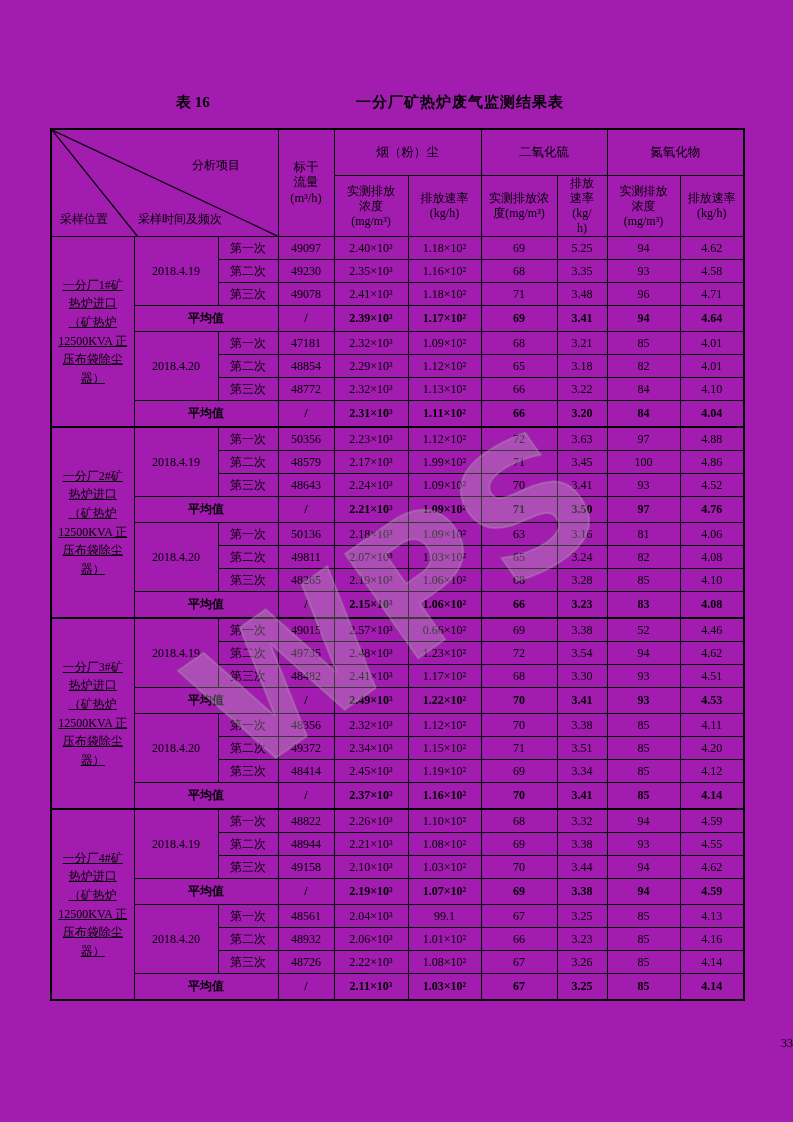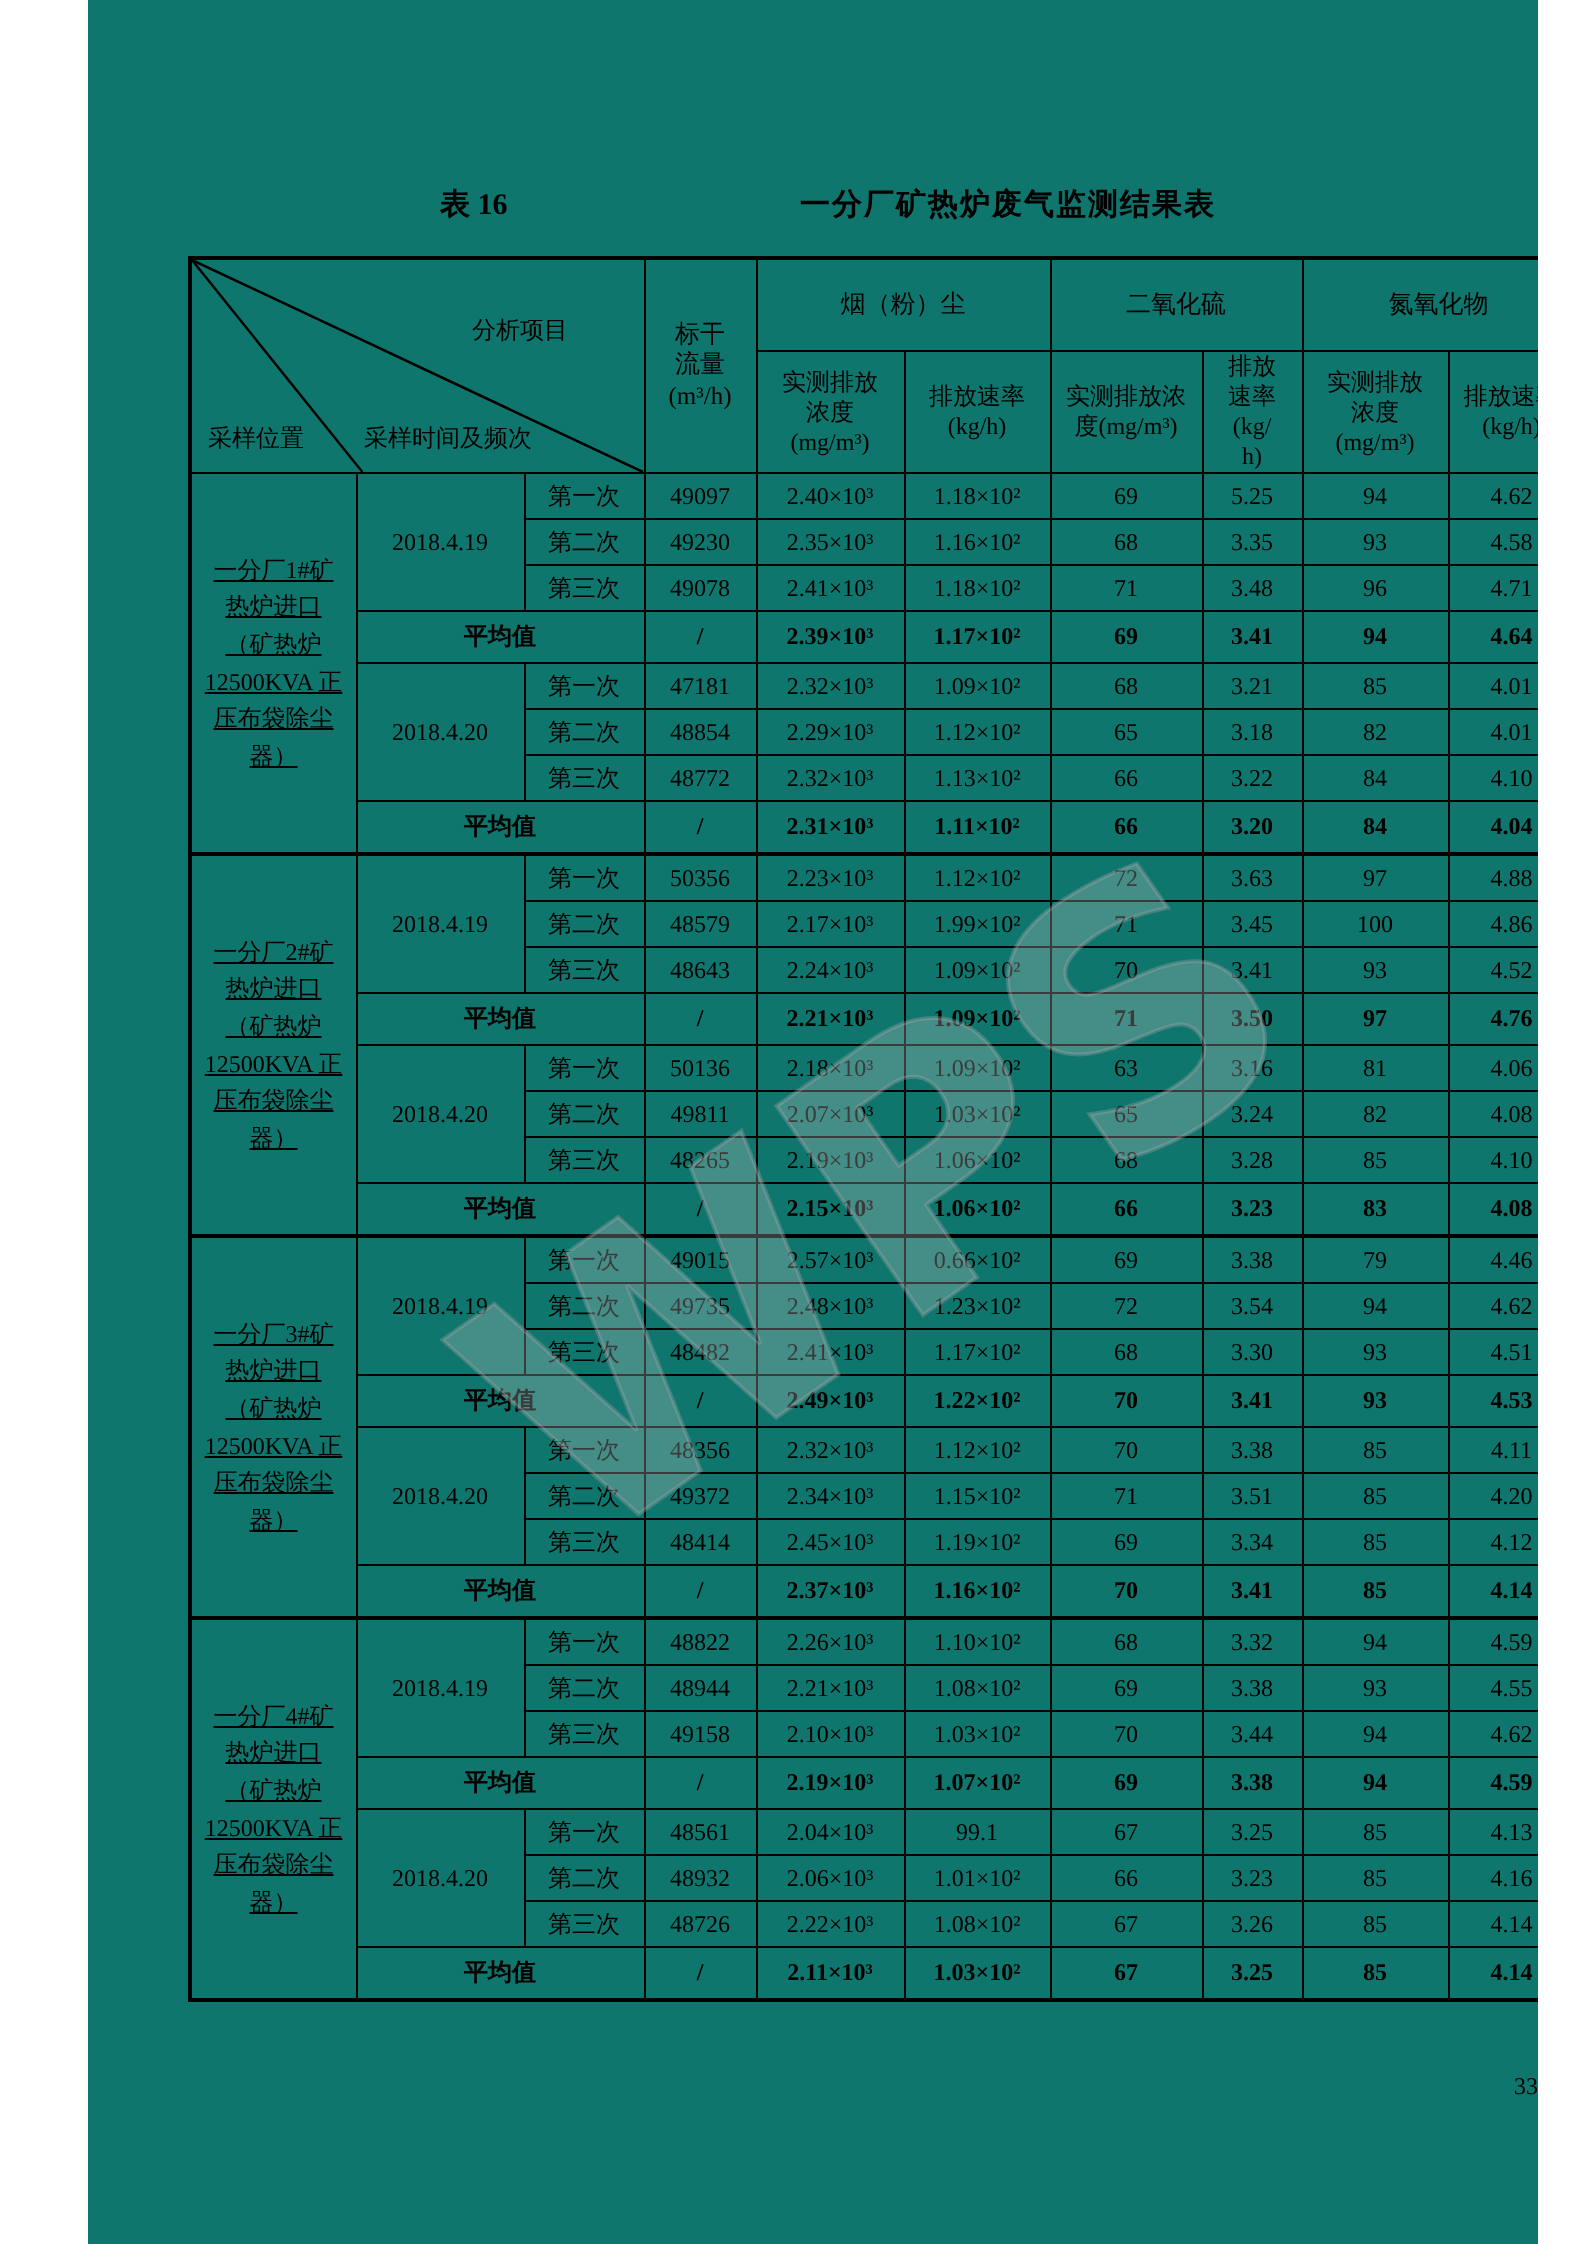--- a/index.html
+++ b/index.html
@@ -1,17 +1,17 @@
 <!DOCTYPE html>
 <html><head>
 <meta charset="utf-8">
 <style>
   html,body{margin:0;padding:0;background:#ffffff;}
-  .page{position:relative;width:725px;height:1122px;background:#0f766e;color:#000;
-        font-family:"Liberation Serif","DejaVu Serif",serif;overflow:hidden;margin-left:44px;}
+  .page{position:relative;width:793px;height:1122px;background:#a21caf;color:#000;
+        font-family:"Liberation Serif","DejaVu Serif",serif;overflow:hidden;}
   .tbl-label{position:absolute;left:176px;top:93px;font-size:15px;font-weight:bold;}
   .tbl-title{position:absolute;left:356px;top:93px;font-size:15px;font-weight:bold;letter-spacing:1px;}
   table{position:absolute;left:50px;top:128px;width:693px;border-collapse:collapse;
         table-layout:fixed;border:2px solid #000;}
   td{border:1px solid #000;text-align:center;vertical-align:middle;padding:0 1px;
      font-size:12px;line-height:1.25;overflow:hidden;}
   .h1 td{height:45px;font-size:12.5px;}
   .h2 td{height:52px;font-size:12px;}
   .pre{white-space:pre-line;}
   tbody td{height:22px;}
@@ -274,21 +274,21 @@
 12500KVA 正
 压布袋除尘
 器）</td>
           <td rowspan="3">2018.4.19</td>
           <td>第一次</td>
           <td>49015</td>
           <td>2.57×10³</td>
           <td>0.66×10²</td>
           <td>69</td>
           <td>3.38</td>
-          <td>79</td>
+          <td>52</td>
           <td>4.46</td>
         </tr>
         <tr class="data-row">
           <td>第二次</td>
           <td>49735</td>
           <td>2.48×10³</td>
           <td>1.23×10²</td>
           <td>72</td>
           <td>3.54</td>
           <td>94</td>

